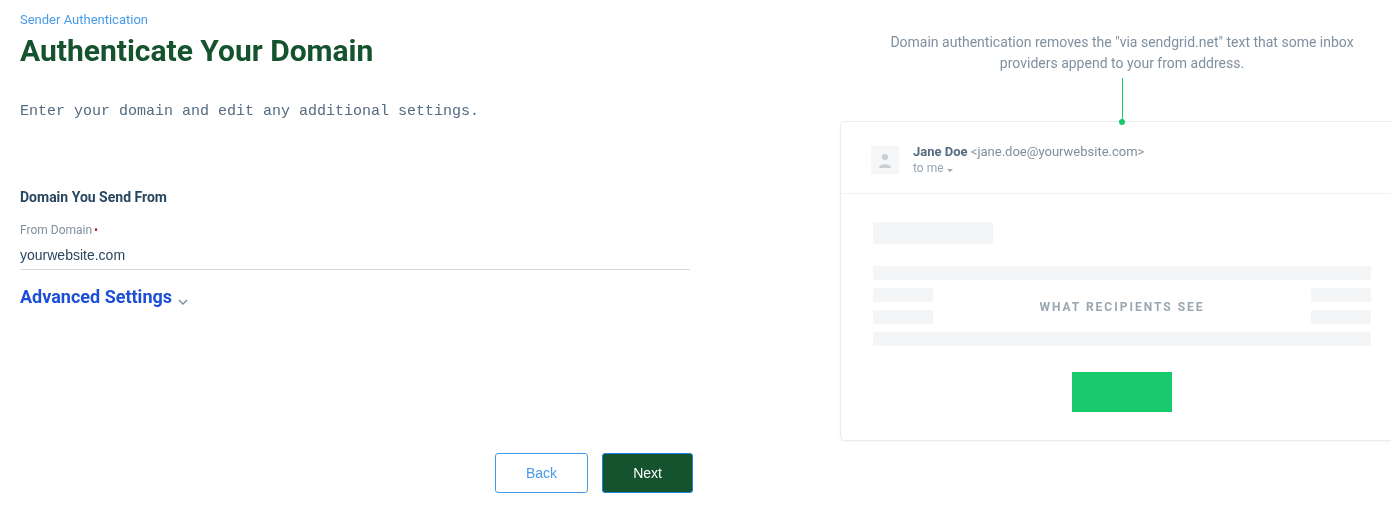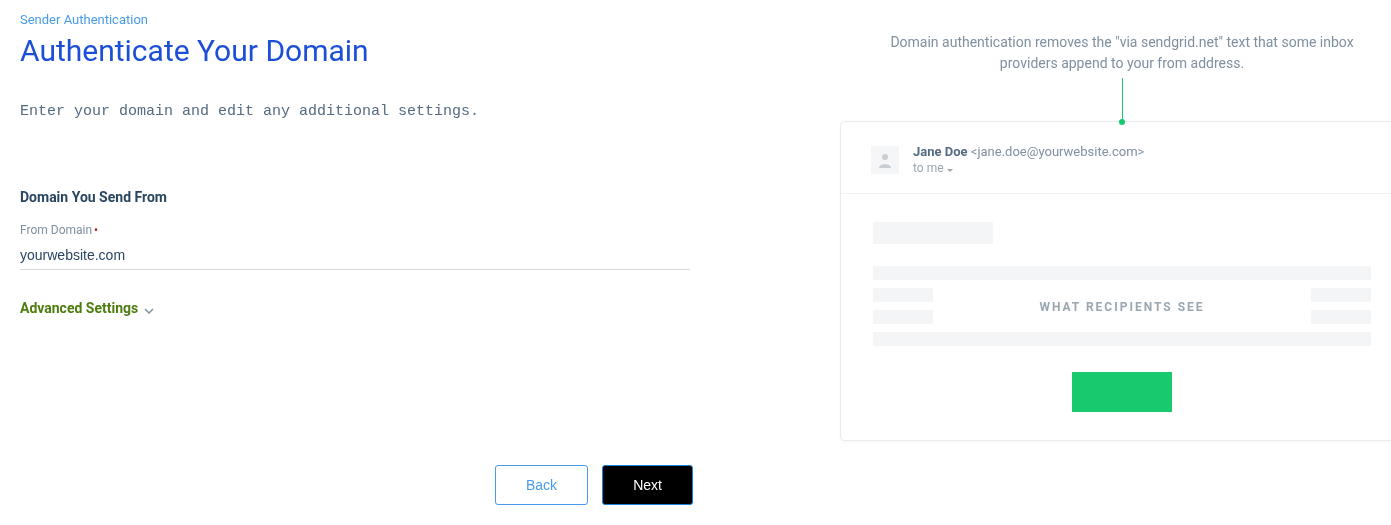--- a/index.html
+++ b/index.html
@@ -27,23 +27,23 @@
       padding-right: 0;
       padding-top: 20px;
     }
     .breadcrumb {
       color: #489be8;
       font-size: 13px;
       font-weight: 400;
       margin-bottom: 6px;
     }
     .page-title {
-      color: #1d4ed8;
+      color: #14532d;
       font-size: 30px;
-      font-weight: 400;
+      font-weight: 700;
       margin-bottom: 35px;
     }
     .instruction {
       color: #546b81;
       font-size: 15px;
       margin-bottom: 30px;
       font-family: Liberation Mono, monospace;
     }
     .section-title {
       color: #294661;
@@ -63,58 +63,58 @@
     }
     .text-input {
       width: 670px;
       border: none;
       border-bottom: 1px solid #d4dadf;
       padding: 4px 0 6px 0;
       font-size: 14px;
       color: #294661;
       outline: none;
       background: transparent;
-      margin-bottom: 30px;
+      margin-bottom: 16px;
     }
     .text-input::placeholder {
       color: #294661;
     }
     .advanced-settings {
-      color: #4d7c0f;
-      font-size: 14px;
+      color: #1d4ed8;
+      font-size: 18px;
       font-weight: 700;
       display: inline-flex;
       align-items: flex-end;
       cursor: pointer;
     }
     .chevron {
       margin-left: 6px;
       display: inline-flex;
     }
     .button-row {
       position: absolute;
-      bottom: 0;
+      bottom: 12px;
       left: 475px;
       display: flex;
       gap: 14px;
     }
     .btn {
       padding: 11px 30px;
       font-size: 14px;
       border-radius: 3px;
       cursor: pointer;
       font-weight: 400;
     }
     .btn-secondary {
       background: #ffffff;
       border: 1px solid #489be8;
       color: #489be8;
     }
     .btn-primary {
-      background: #000000;
+      background: #14532d;
       border: 1px solid #1a82e2;
       color: #ffffff;
     }
     .info-text {
       color: #7f90a0;
       font-size: 14px;
       text-align: center;
       line-height: 1.5;
       width: 510px;
       margin: 0 auto 4px auto;

